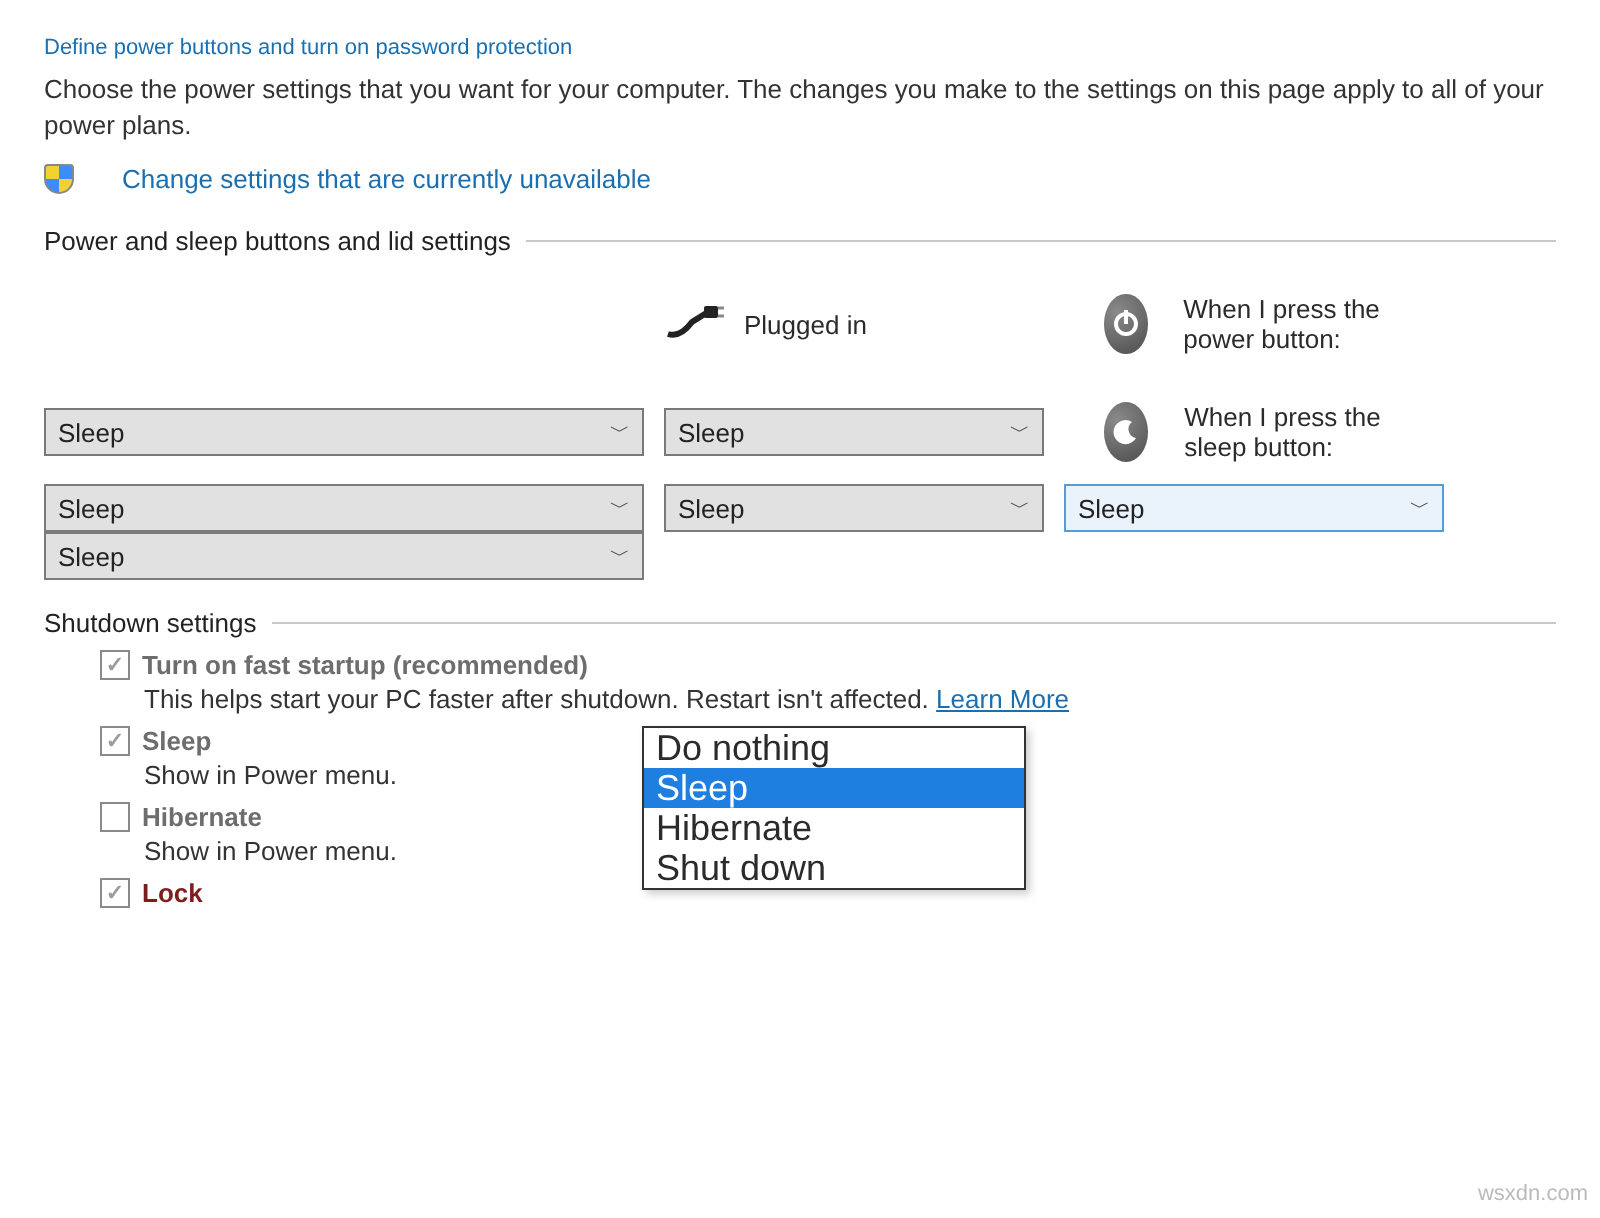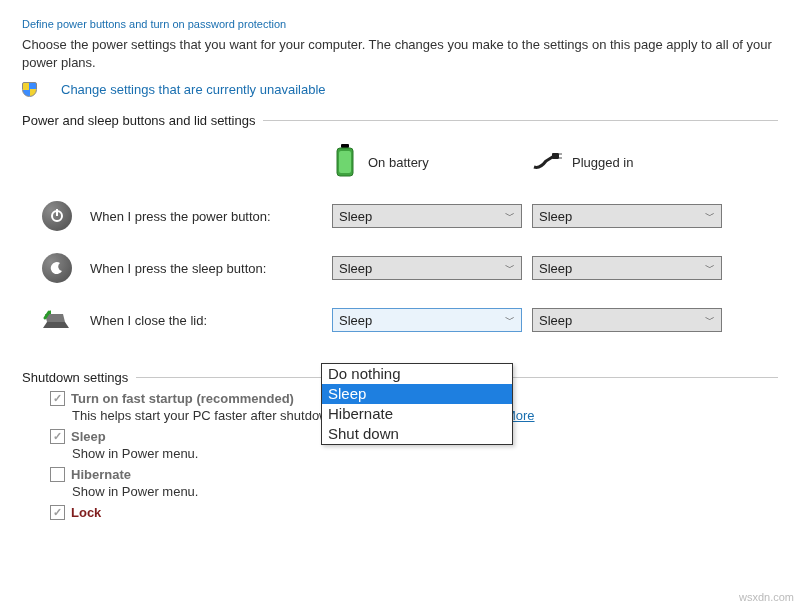--- a/index.html
+++ b/index.html
@@ -123,28 +123,28 @@
     left: 321px;
     top: 363px;
     width: 192px;
     border: 1px solid #333;
     background: #fff;
     z-index: 50;
     box-shadow: 2px 2px 4px rgba(0,0,0,.2);
   }
   .dropdown .opt {
     padding: 1px 6px;
-    font-size: 15px;
+    font-size: 18px;
     line-height: 18px;
   }
   .dropdown .opt.sel {
     background: #1e7fe0;
     color: #fff;
   }
-  .shutdown-block { margin-top: 24px; }
+  .shutdown-block { margin-top: 14px; }
   .shut-item { padding-left: 28px; margin-bottom: 6px; }
   .shut-item .head {
     display: flex;
     align-items: center;
     gap: 6px;
     font-weight: 700;
     color: #6d6d6d;
     font-size: 13px;
   }
   .shut-item .sub {
@@ -184,30 +184,20 @@
 </div>
 
 <div class="section-label">
   <span>Power and sleep buttons and lid settings</span>
   <span class="rule"></span>
 </div>
 
 <div class="grid">
 
   <div></div>
-  <div class="col-header">
-    <span class="battery-icon">
-      <svg viewBox="0 0 26 34">
-        <rect x="9" y="0" width="8" height="4" rx="1" fill="#6ba m0"></rect>
-        <rect x="5" y="4" width="16" height="28" rx="3" fill="#3fa23f" stroke="#2a7a2a"></rect>
-        <rect x="7" y="7" width="12" height="22" rx="2" fill="#6fd66f"></rect>
-      </svg>
-    </span>
-    <span>On battery</span>
-  </div>
   <div class="col-header">
     <span>
       <svg width="30" height="20" viewBox="0 0 30 20">
         <path d="M2 16 Q8 18 14 10 L22 5" stroke="#222" stroke-width="3" fill="none"></path>
         <rect x="20" y="2" width="7" height="6" rx="1" fill="#222"></rect>
         <line x1="27" y1="3" x2="30" y2="3" stroke="#888" stroke-width="1.5"></line>
         <line x1="27" y1="7" x2="30" y2="7" stroke="#888" stroke-width="1.5"></line>
       </svg>
     </span>
     <span>Plugged in</span>
@@ -241,31 +231,20 @@
   </div>
   <div class="combo">
     <span>Sleep</span>
     <span class="chev">﹀</span>
   </div>
   <div class="combo">
     <span>Sleep</span>
     <span class="chev">﹀</span>
   </div>
 
-  <div class="row-label">
-    <span class="lid-icon">
-      <svg viewBox="0 0 28 24">
-        <polygon points="4,14 22,14 26,20 0,20" fill="#555"></polygon>
-        <polygon points="4,14 22,14 20,6 2,6" fill="#777"></polygon>
-        <path d="M2 10 L6 4" stroke="#2a9a2a" stroke-width="3" stroke-linecap="round"></path>
-        <polygon points="4,6 8,2 8,6" fill="#2a9a2a"></polygon>
-      </svg>
-    </span>
-    <span>When I close the lid:</span>
-  </div>
   <div class="combo open">
     <span>Sleep</span>
     <span class="chev">﹀</span>
   </div>
   <div class="combo">
     <span>Sleep</span>
     <span class="chev">﹀</span>
   </div>
 </div>
 

